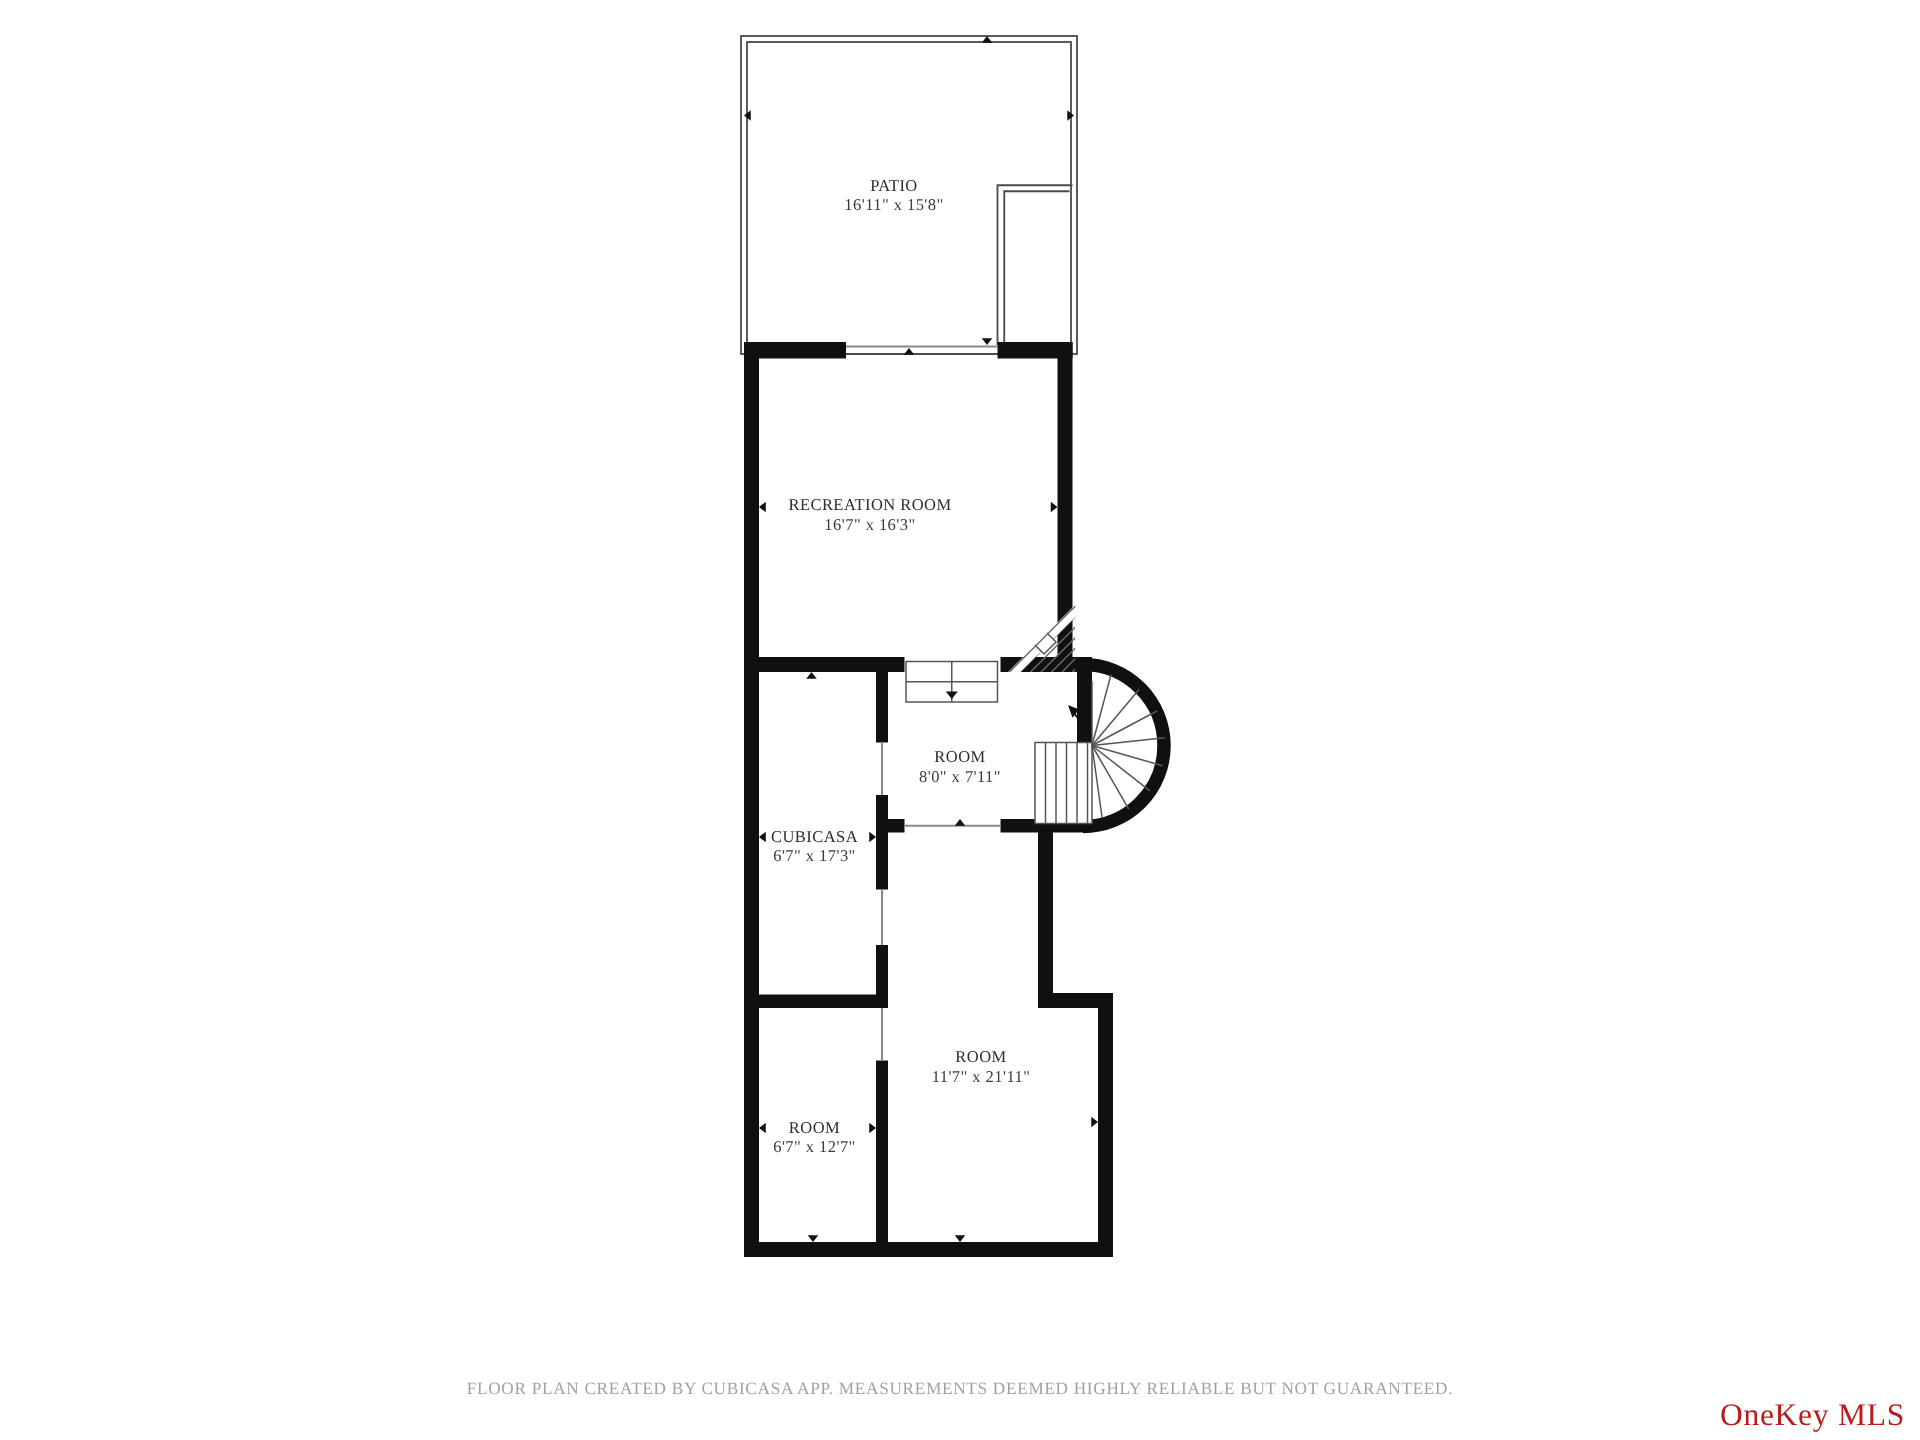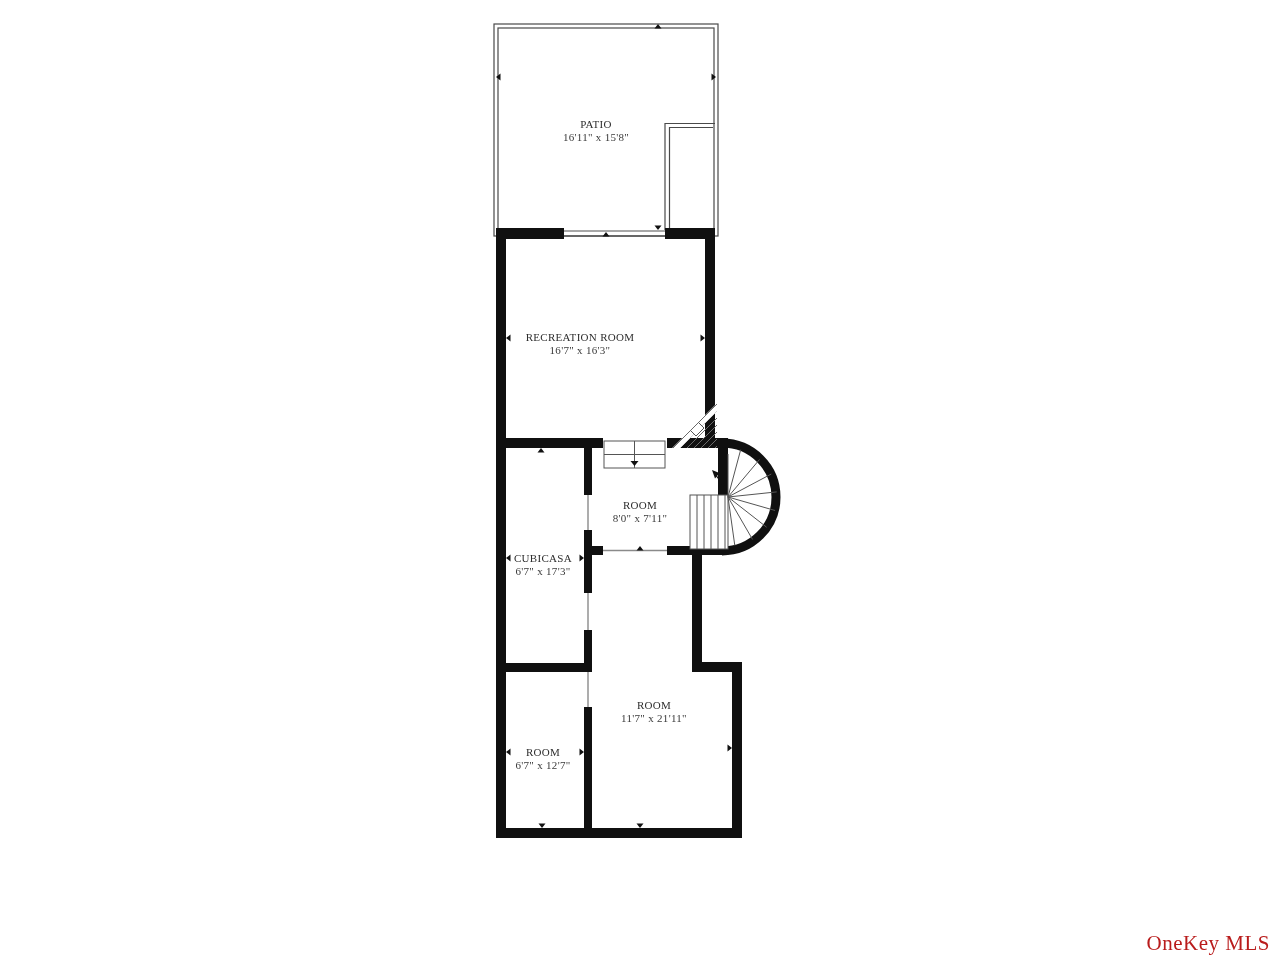--- a/index.html
+++ b/index.html
@@ -190,16 +190,17 @@
   <div class="room-label" style="left:654px; top:712px;">
     <span class="room-name">ROOM</span>
     <span class="room-dims">11'7" x 21'11"</span>
   </div>
 
   <div class="room-label" style="left:543px; top:759px;">
     <span class="room-name">ROOM</span>
     <span class="room-dims">6'7" x 12'7"</span>
   </div>
 
+  <div class="disclaimer">FLOOR PLAN CREATED BY CUBICASA APP. MEASUREMENTS DEEMED HIGHLY RELIABLE BUT NOT GUARANTEED.</div>
 
   <div class="watermark">OneKey MLS</div>
 
 </div>
 
 </body></html>

